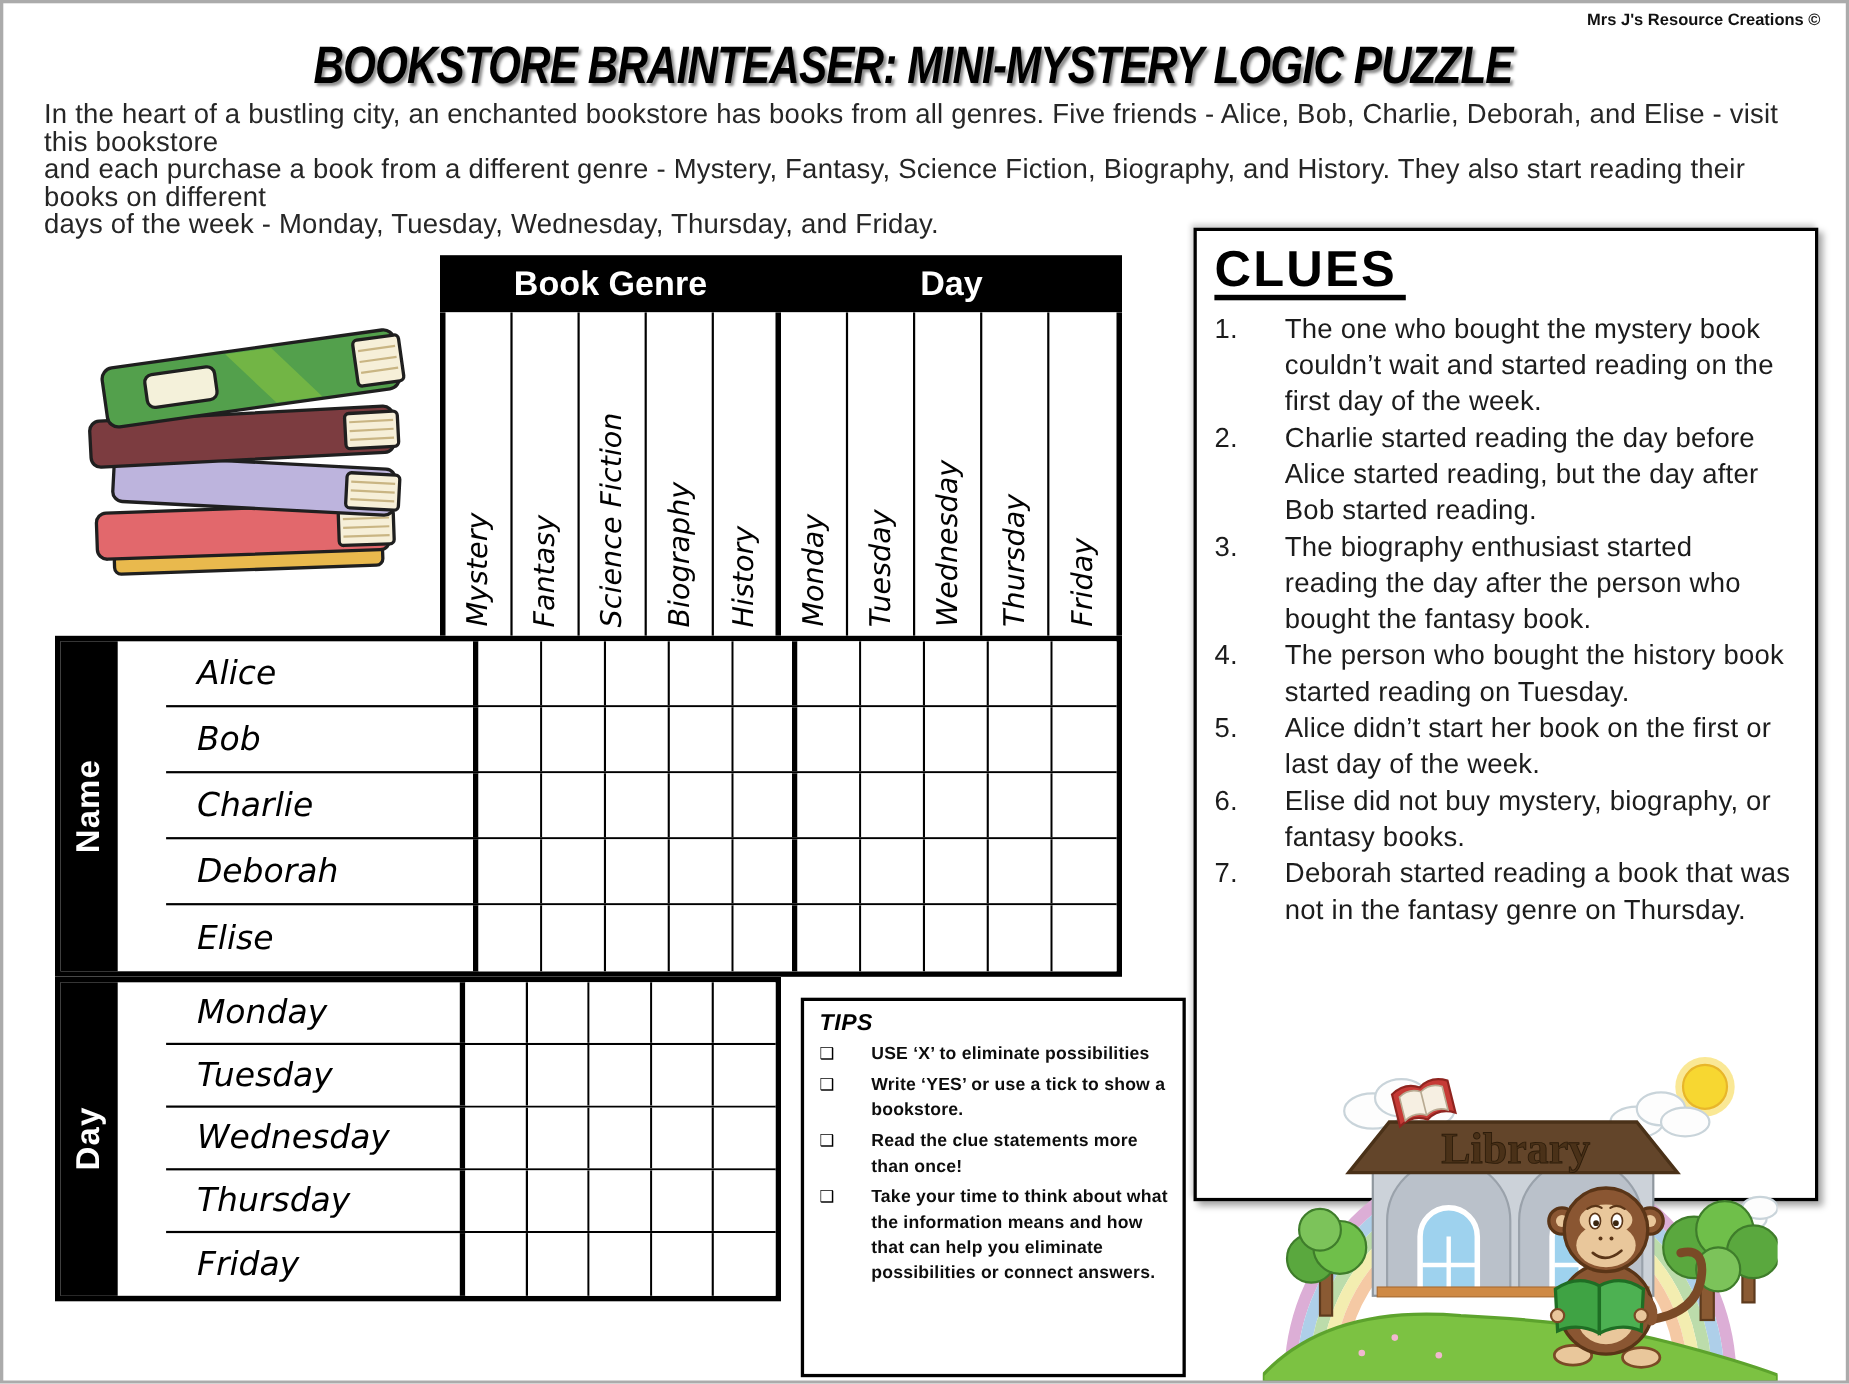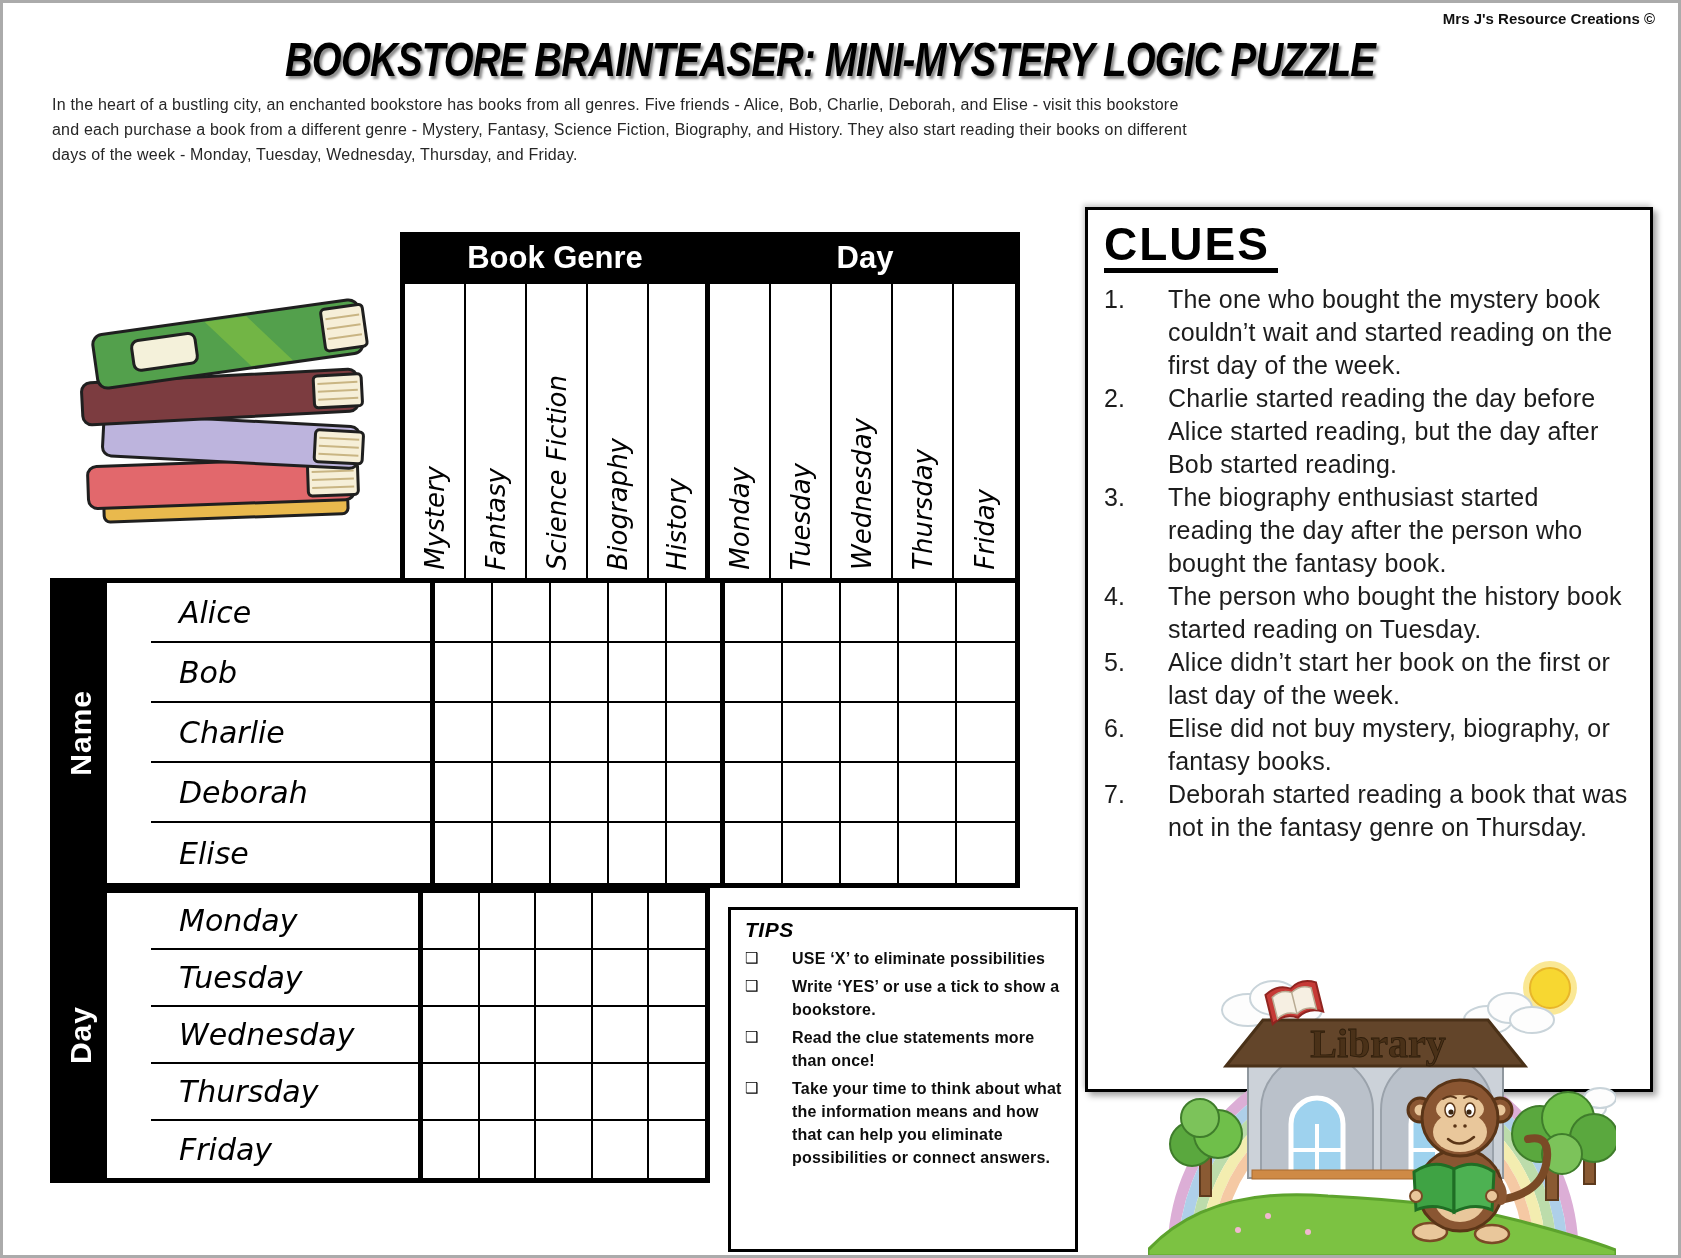--- a/index.html
+++ b/index.html
@@ -10,21 +10,21 @@
   .page-frame{position:absolute;inset:0;border:3px solid #ababab;pointer-events:none;z-index:60;}
 
   
   .attribution{position:absolute;top:10px;right:26px;font-size:15px;font-weight:bold;color:#111;padding-left:45px;}
   .main-title{
     position:absolute;top:32px;left:0;width:1660px;text-align:center;
     font-size:48px;font-weight:bold;font-style:italic;letter-spacing:-1px;
     transform:scaleX(.80);transform-origin:center;
     text-shadow:3px 3px 3px rgba(0,0,0,.45);color:#000;white-space:nowrap;
   }
-  .intro{position:absolute;left:52px;top:92px;width:1600px;font-size:16px;line-height:25px;color:#262626;letter-spacing:.2px;}
+  .intro{position:absolute;left:40px;top:92px;width:1600px;font-size:25px;line-height:25px;color:#262626;letter-spacing:.2px;}
 
   
   .header-bar{position:absolute;left:400px;top:232px;width:620px;height:52px;background:#000;display:flex;}
   .header-bar span{width:310px;display:flex;align-items:center;justify-content:center;color:#fff;font-weight:bold;font-size:31px;text-align:center;}
 
   .col-strip{
     position:absolute;left:400px;top:284px;width:620px;height:294px;
     box-sizing:border-box;border-left:5px solid #000;border-right:5px solid #000;
     display:flex;background:#fff;
   }

